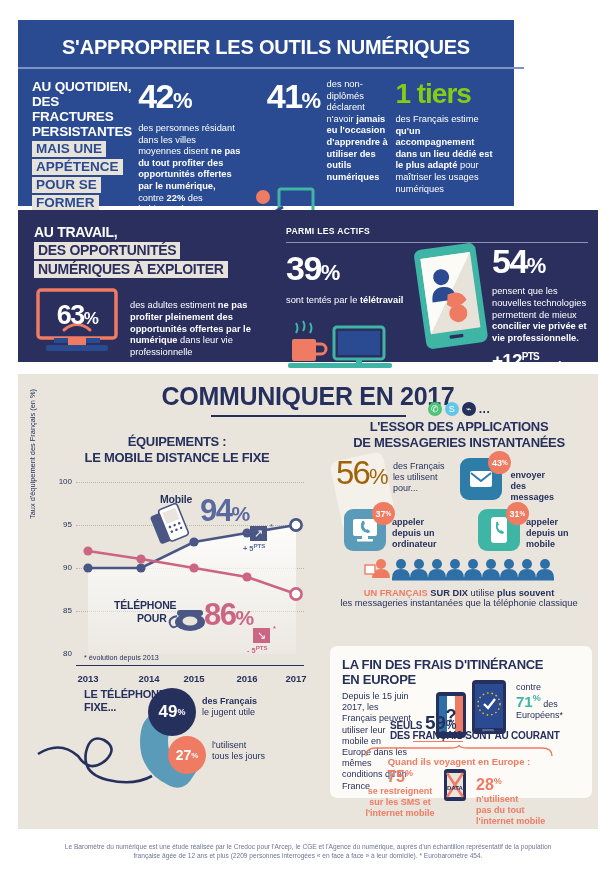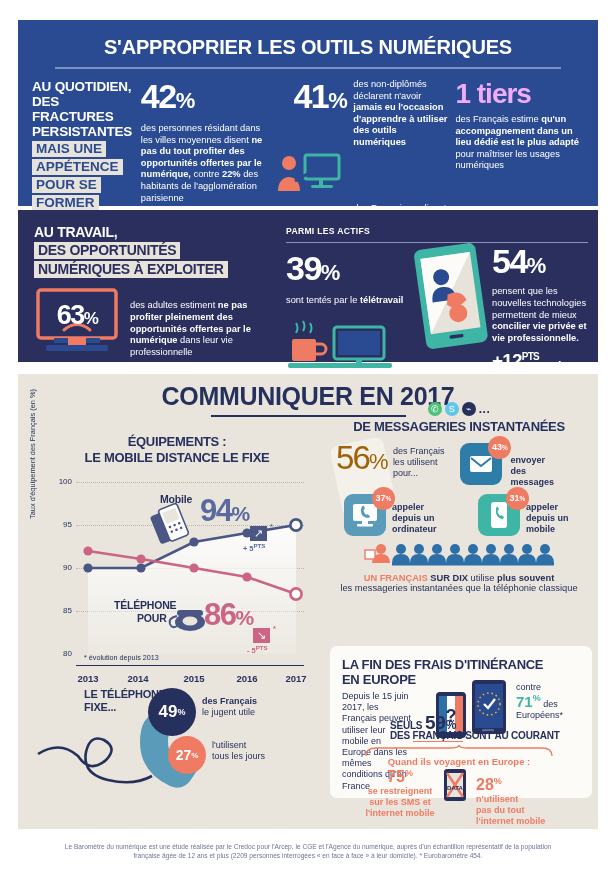--- a/index.html
+++ b/index.html
@@ -6,21 +6,21 @@
   html, body {
     width: 616px; height: 880px;
     background: #ffffff;
     font-family: "Liberation Sans", sans-serif;
     overflow: hidden;
   }
   .page { position: relative; width: 616px; height: 880px; background:#fff; }
 
   
   .panel1 {
-    position:absolute; left:18px; top:20px; width:580px; height:186px;
+    position:absolute; left:18px; top:20px; width:496px; height:186px;
     background:#2a4b91;
   }
   .p1-title {
     text-align:center; color:#fff; font-weight:bold;
     font-size:20px; letter-spacing:-0.2px; padding-top:16px;
   }
   .p1-rule { width:506px; height:2px; background:#7d93c4; margin:8px auto 0; }
   .p1-cols { display:flex; padding:10px 16px 0 14px; gap:6px; }
 
   .col-head { width:104px; }
@@ -34,21 +34,21 @@
   .big { color:#fff; font-weight:bold; font-size:34px; line-height:34px; letter-spacing:-1.5px; }
   .big .pc { font-size:22px; }
   .body-txt { color:#fff; font-size:9.3px; line-height:11.6px; margin-top:5px; }
   .body-txt b { font-weight:bold; }
 
   .colmid { width:178px; position:relative; }
   .stat-row { display:flex; gap:7px; align-items:flex-start;margin-left:20px; }
   .stat-row .big { flex:0 0 auto; }
   .icon-pcmon { margin:2px 0 6px 2px; }
   .col1t { width:128px; }
-  .big-t { color:#f0abfc; font-weight:bold; font-size:28px; line-height:30px; letter-spacing:-1px;}
+  .big-t { color:#84cc16; font-weight:bold; font-size:28px; line-height:30px; letter-spacing:-1px;}
 
   
   .panel2 {
     position:absolute; left:18px; top:210px; width:580px; height:152px;
     background:#2a2f5e;
   }
   .p2-left { position:absolute; left:16px; top:14px; width:230px; }
   .p2-h1 { color:#fff; font-weight:bold; font-size:14px; line-height:16px; letter-spacing:-0.3px;}
   .p2-hl { display:inline-block; background:#e7e3da; color:#2a2f5e; font-weight:bold;
            font-size:14px; line-height:17px; padding:0 4px; margin-top:2px; letter-spacing:-0.3px;}
@@ -352,21 +352,21 @@
         <div class="bigFixe" style="left:172px; top:124px;"><span>86</span><span style="font-size:21px;">%</span></div>
         <div class="badge" style="left:221px; top:155px; background:#cc6484;">
             <span>↘</span>
           </div>
         <div class="badgeTxt" style="left:241px; top:151px; color:#cc6484;">*</div>
         <div class="badgeTxt" style="left:215px; top:171px; color:#cc6484;"><span>- 5</span><sup>PTS</sup></div>
 
         <div class="note">* évolution depuis 2013</div>
         <div class="xaxis"></div>
         <div class="xtick" style="left:56px;">2013</div>
-        <div class="xtick" style="left:106px;">2014</div>
+        <div class="xtick" style="left:117px;">2014</div>
         <div class="xtick" style="left:162px;">2015</div>
         <div class="xtick" style="left:215px;">2016</div>
         <div class="xtick" style="left:264px;">2017</div>
       </div>
     </div>
 
     <div class="fixeSec">
       <div class="fixeLab">LE TÉLÉPHONE</div>
       <div class="fixeLab" style="top:27px;">FIXE...</div>
       <svg width="230" height="110" viewBox="0 0 230 110" style="position:absolute;left:0;top:18px;">
@@ -389,20 +389,21 @@
       <div class="cnote" style="left:176px; top:77px;">tous les jours</div>
     </div>
 
     <div class="msgSec">
       <div class="appicons">
         <span class="ai" style="background:#4ec17a;">✆</span>
         <span class="ai" style="background:#62c6e8;">S</span>
         <span class="ai" style="background:#26305c;">⌁</span>
         <span class="dots">...</span>
       </div>
+      <div class="sec-h">L'ESSOR DES APPLICATIONS</div>
       <div class="sec-h">DE MESSAGERIES INSTANTANÉES</div>
 
       <div class="m56row">
         <div style="position:relative;">
           <svg width="62" height="76" viewBox="0 0 62 76" style="position:absolute;left:-4px;top:-2px;transform:rotate(-12deg);">
             <rect x="4" y="2" width="54" height="72" rx="8" fill="#f4f1ea"></rect>
           </svg>
           <div class="m56" style="position:relative;"><span>56</span><span class="pc">%</span></div>
         </div>
         <div class="m56txt">

